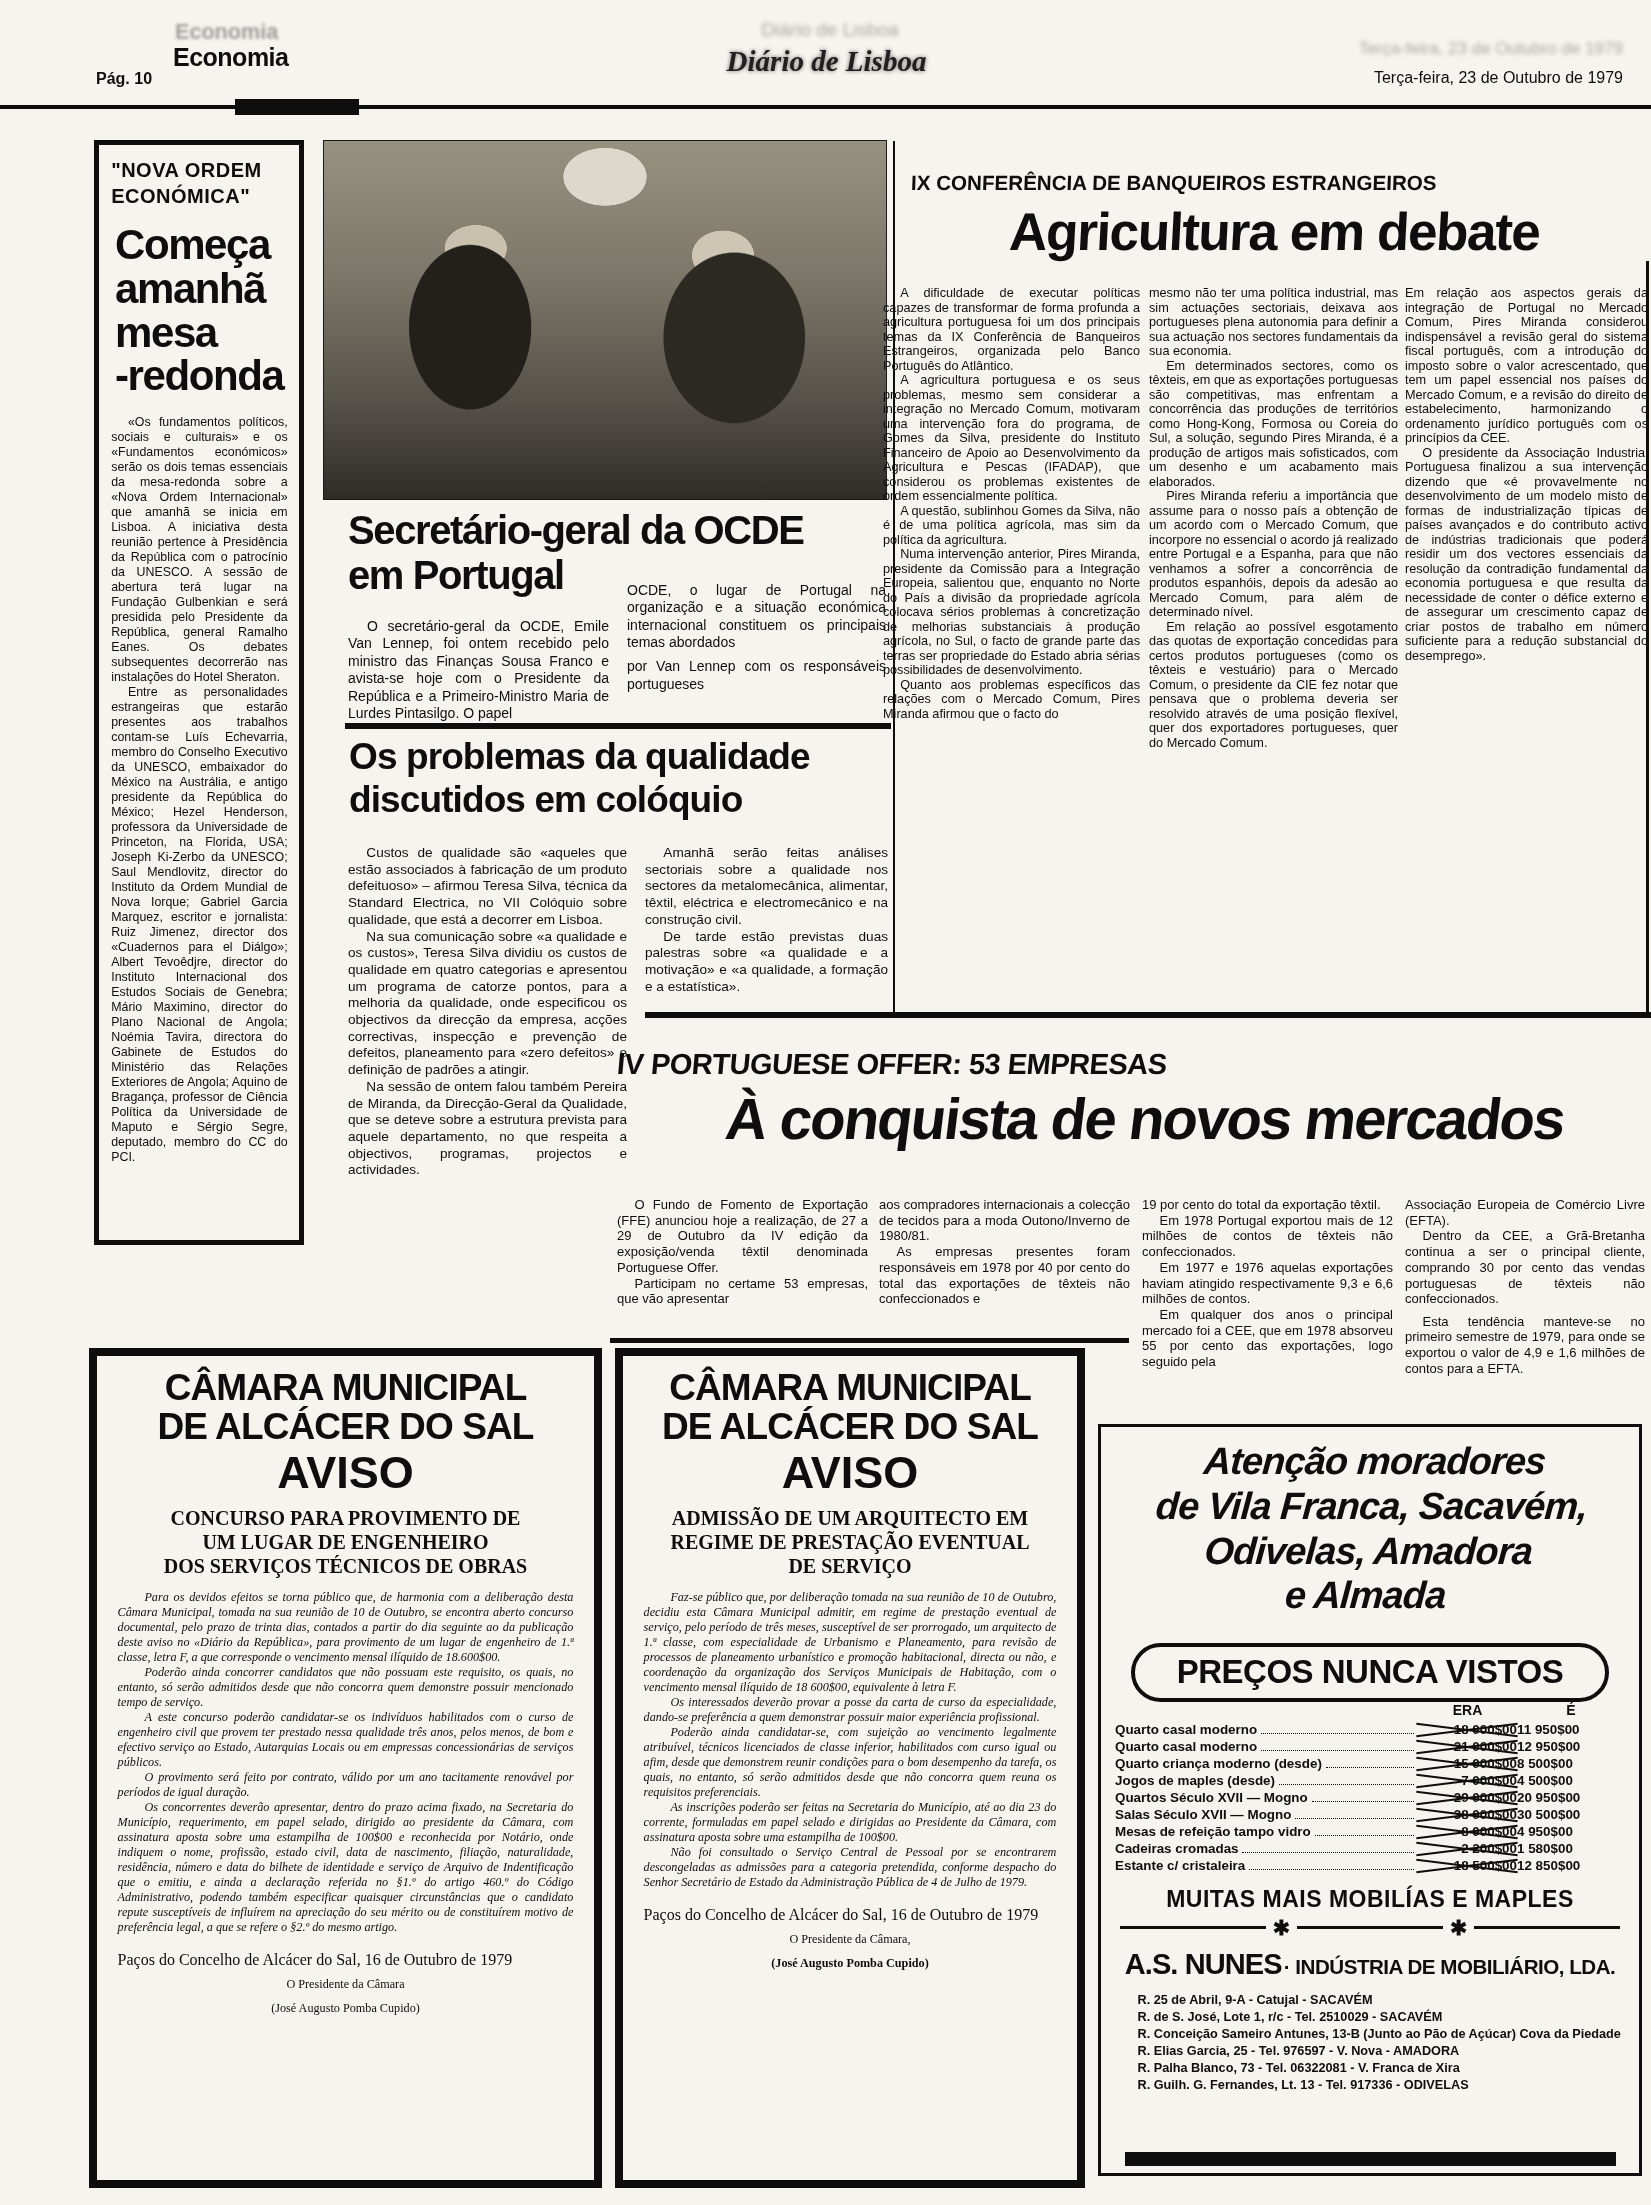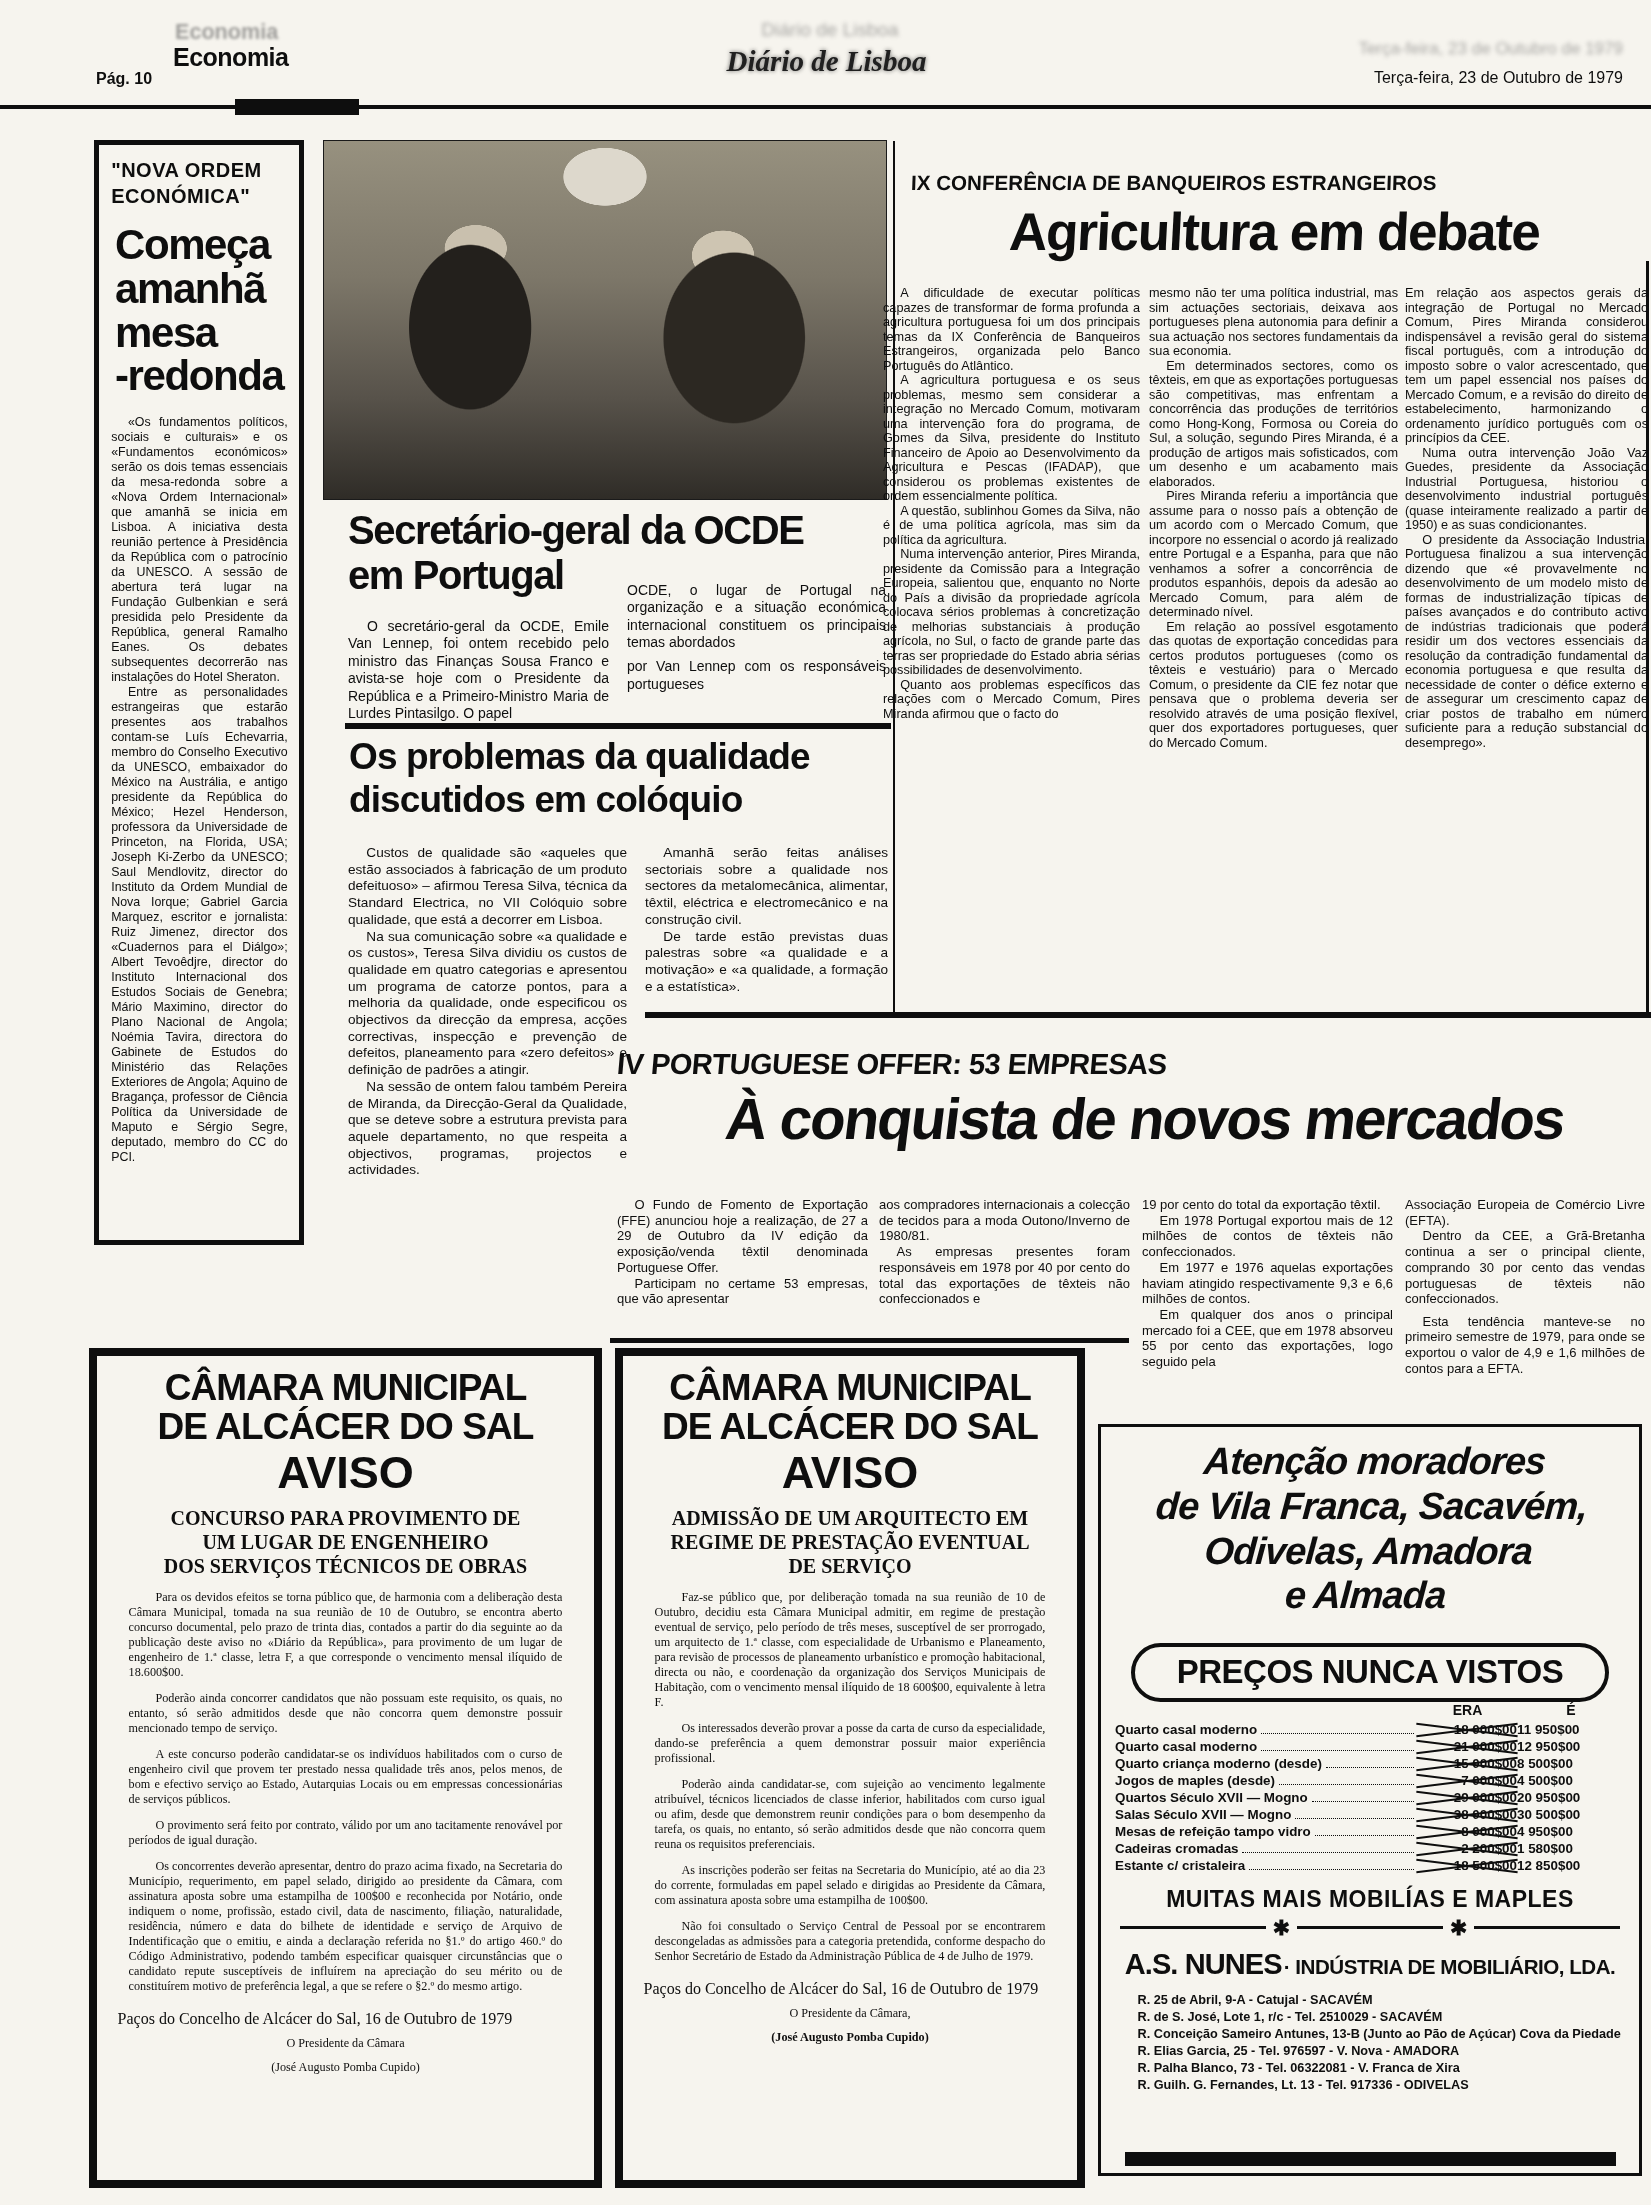--- a/index.html
+++ b/index.html
@@ -87,21 +87,21 @@
   .aviso-box{position:absolute;border:8.4px solid #0e0e0e;box-sizing:border-box;
              padding:12.2px 20.6px;overflow:hidden;font-family:"Liberation Serif",serif;}
   #aviso1{left:89px;top:1348px;width:513px;height:840px;}
   #aviso2{left:615px;top:1348px;width:470px;height:840px;}
   .aviso-title{font-family:"Liberation Sans",sans-serif;font-size:37px;font-weight:800;
                letter-spacing:-0.9px;text-align:center;line-height:1.06;}
   .aviso-word{font-family:"Liberation Sans",sans-serif;font-size:45px;font-weight:800;
               text-align:center;line-height:1.0;margin-top:3.8px;}
   .aviso-sub{font-size:20px;font-weight:700;text-align:center;line-height:1.2;margin-top:10.3px;}
   .aviso-body{font-size:12.2px;line-height:15px;margin-top:12.2px;}
-  .aviso-body p{text-indent:2.2em;margin:11px;}
+  .aviso-body p{text-indent:2.2em;margin:0;font-style:italic;}
   .aviso-date{font-size:16px;margin-top:16px;}
   .aviso-sig{font-size:12.2px;text-align:center;margin-top:8.4px;}
   .aviso-sig.b{font-weight:700;}
 
   
   #ad{left:1098px;top:1424px;width:544px;height:752px;border:3.8px solid #0e0e0e;
       box-sizing:border-box;padding:12.2px 14px 0 14px;overflow:hidden;}
   .ad-headline{font-size:38px;font-weight:800;font-style:italic;text-align:center;line-height:1.18;
                letter-spacing:-0.9px;transform:skewX(-4deg);}
   #ad-banner{margin:24.4px auto 0 auto;width:92%;border:4.7px solid #0e0e0e;border-radius:33px;
@@ -205,21 +205,20 @@
     <p>Quanto aos problemas específicos das relações com o Mercado Comum, Pires Miranda afirmou que o facto do</p>
   </div>
   <div class="abs agri-col just" id="agri-c2">
     <p class="ni">mesmo não ter uma política industrial, mas sim actuações sectoriais, deixava aos portugueses plena autonomia para definir a sua actuação nos sectores fundamentais da sua economia.</p>
     <p>Em determinados sectores, como os têxteis, em que as exportações portuguesas são competitivas, mas enfrentam a concorrência das produções de territórios como Hong-Kong, Formosa ou Coreia do Sul, a solução, segundo Pires Miranda, é a produção de artigos mais sofisticados, com um desenho e um acabamento mais elaborados.</p>
     <p>Pires Miranda referiu a importância que assume para o nosso país a obtenção de um acordo com o Mercado Comum, que incorpore no essencial o acordo já realizado entre Portugal e a Espanha, para que não venhamos a sofrer a concorrência de produtos espanhóis, depois da adesão ao Mercado Comum, para além de determinado nível.</p>
     <p>Em relação ao possível esgotamento das quotas de exportação concedidas para certos produtos portugueses (como os têxteis e vestuário) para o Mercado Comum, o presidente da CIE fez notar que pensava que o problema deveria ser resolvido através de uma posição flexível, quer dos exportadores portugueses, quer do Mercado Comum.</p>
   </div>
   <div class="abs agri-col just" id="agri-c3">
     <p class="ni">Em relação aos aspectos gerais da integração de Portugal no Mercado Comum, Pires Miranda considerou indispensável a revisão geral do sistema fiscal português, com a introdução do imposto sobre o valor acrescentado, que tem um papel essencial nos países do Mercado Comum, e a revisão do direito de estabelecimento, harmonizando o ordenamento jurídico português com os princípios da CEE.</p>
-    <p>Numa outra intervenção João Vaz Guedes, presidente da Associação Industrial Portuguesa, historiou o desenvolvimento industrial português (quase inteiramente realizado a partir de 1950) e as suas condicionantes.</p>
     <p>O presidente da Associação Industrial Portuguesa finalizou a sua intervenção dizendo que «é provavelmente no desenvolvimento de um modelo misto de formas de industrialização típicas de países avançados e do contributo activo de indústrias tradicionais que poderá residir um dos vectores essenciais da resolução da contradição fundamental da economia portuguesa e que resulta da necessidade de conter o défice externo e de assegurar um crescimento capaz de criar postos de trabalho em número suficiente para a redução substancial do desemprego».</p>
   </div>
 
   <div class="abs" id="offer-kicker">IV PORTUGUESE OFFER: 53 EMPRESAS</div>
   <div class="abs" id="offer-headline">À conquista de novos mercados</div>
   <div class="abs offer-col just" id="offer-c1">
     <p>O Fundo de Fomento de Exportação (FFE) anunciou hoje a realização, de 27 a 29 de Outubro da IV edição da exposição/venda têxtil denominada Portuguese Offer.</p>
     <p>Participam no certame 53 empresas, que vão apresentar</p>
   </div>
   <div class="abs offer-col just" id="offer-c2">

